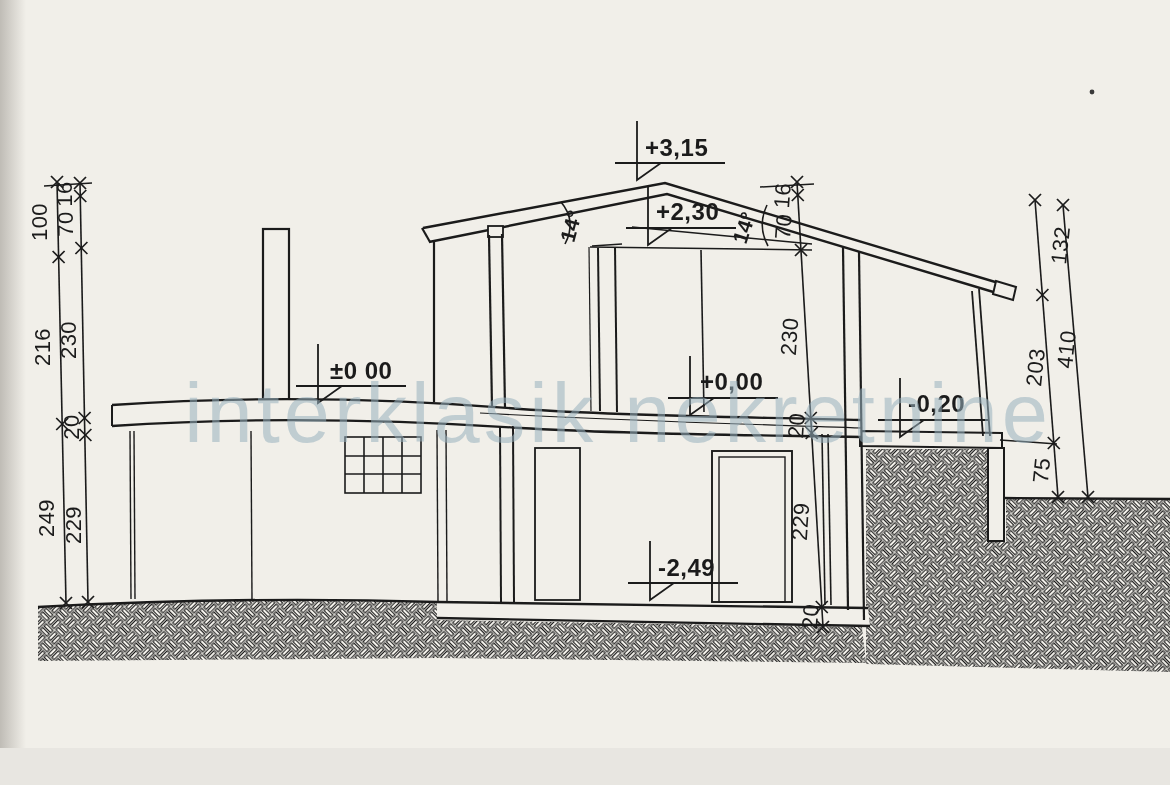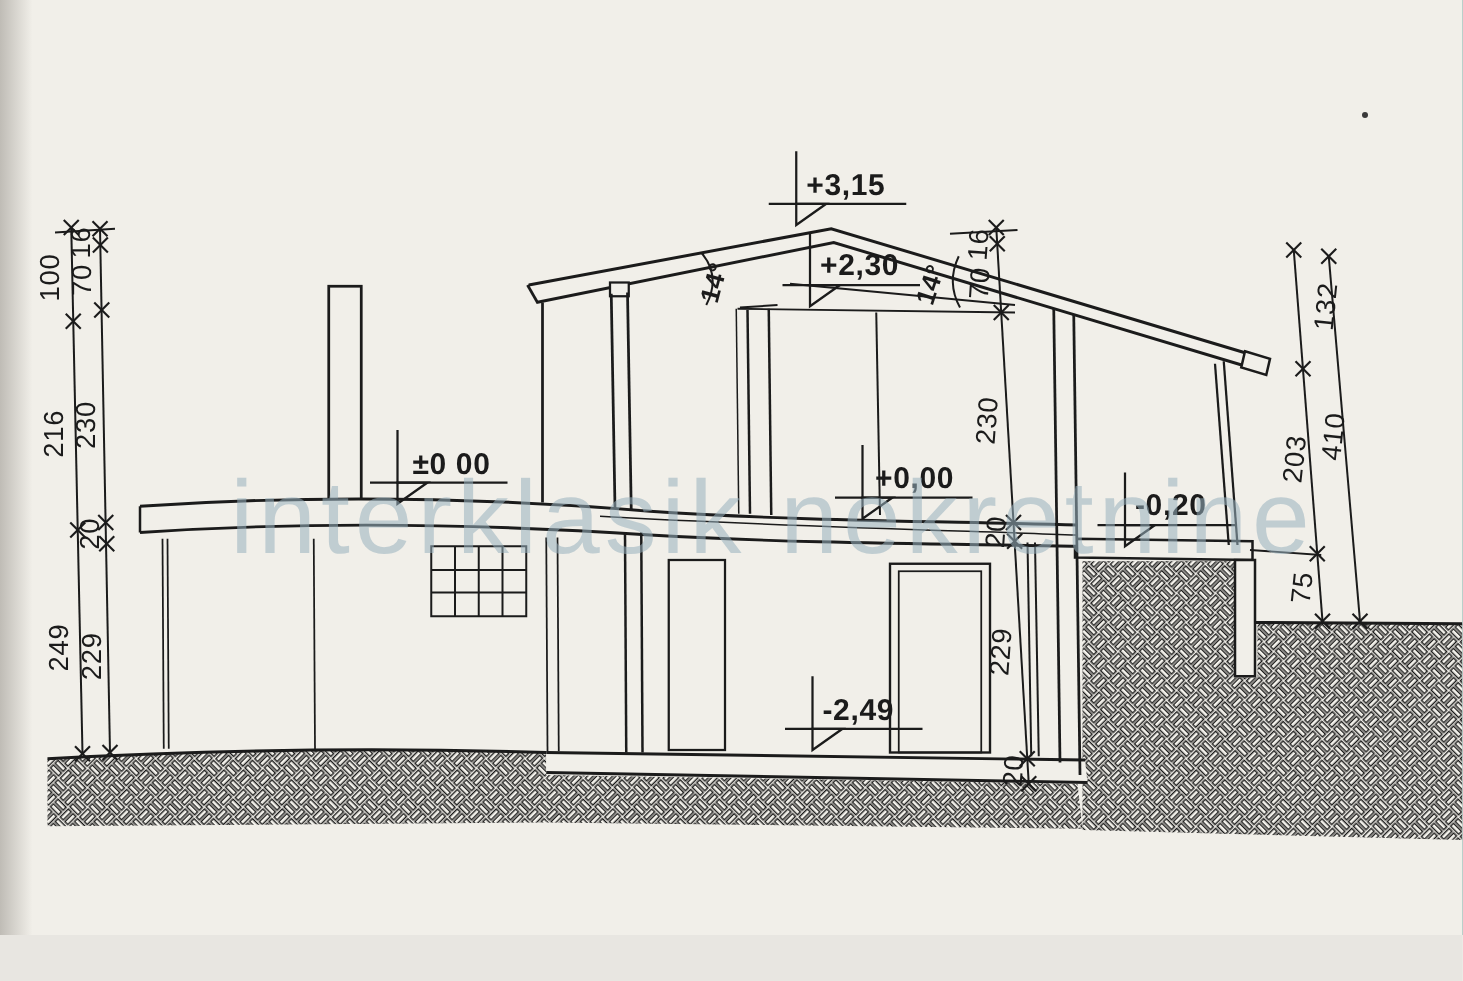--- a/index.html
+++ b/index.html
@@ -1,18 +1,18 @@
 <!DOCTYPE html>
 <html><head>
 <meta charset="utf-8">
 <style>
   html,body{margin:0;padding:0;background:#e8e6e1;}
   .page{
     position:relative;width:1170px;height:748px;overflow:hidden;
-    background:#0f766e;
+    background:#7dd3fc;
     font-family:"Liberation Sans", sans-serif;
   }
   svg{display:block}
   text{fill:#1b1b1b;}
   .dim{font-size:22px;letter-spacing:0.5px;}
   .elev{font-size:24px;font-weight:bold;letter-spacing:0.5px;}
   .ang{font-size:21px;font-weight:bold;}
   .wm{font-size:83px;letter-spacing:4px;fill:rgba(152,176,190,0.55);font-weight:normal;}
   .ink{stroke:#1b1b1b;fill:none;}
 </style>

